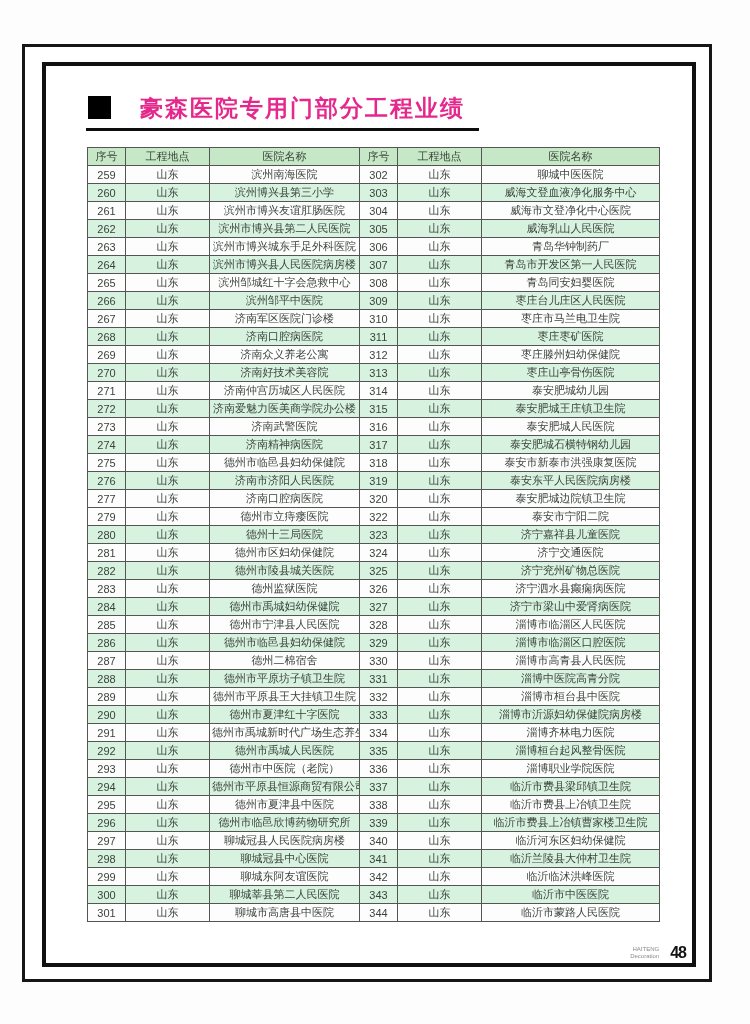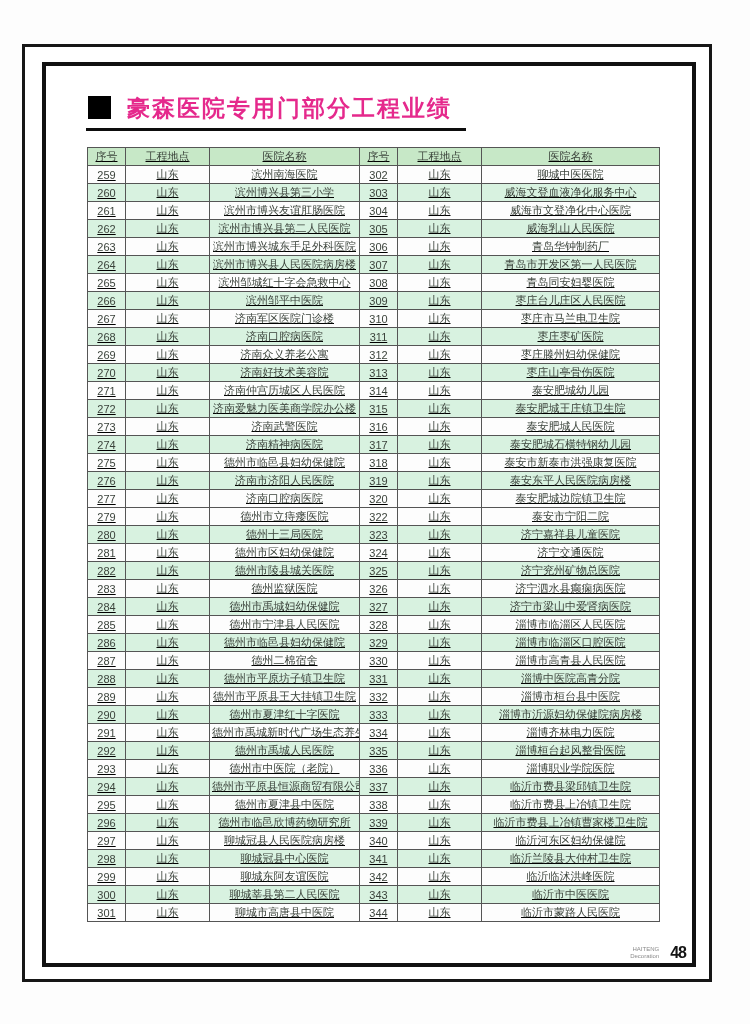--- a/index.html
+++ b/index.html
@@ -29,21 +29,21 @@
     left: 17px;
     top: 15px;
     right: 13px;
     bottom: 12px;
     border: 4px solid #111111;
     background: #ffffff;
   }
   .title-block {
     display: flex;
     align-items: flex-end;
-    gap: 16px;
+    gap: 29px;
     margin: 30px 0 0 40px;
     width: fit-content;
     padding: 0 14px 7px 2px;
     border-bottom: 3px solid #0d0d0d;
   }
   .title-square {
     width: 23px;
     height: 23px;
     background: #000000;
     margin-bottom: 2px;
@@ -55,21 +55,20 @@
     letter-spacing: 2px;
     color: #e5298c;
     white-space: nowrap;
     line-height: 1.1;
   }
   table.results {
     border-collapse: collapse;
     margin: 16px 0 0 41px;
     width: 572px;
     table-layout: fixed;
-    text-decoration: underline;
   }
   table.results th, table.results td {
     border: 1px solid #555555;
     font-size: 11px;
     color: #3a423a;
     text-align: center;
     height: 17px;
     padding: 0 2px;
     overflow: hidden;
     white-space: nowrap;

